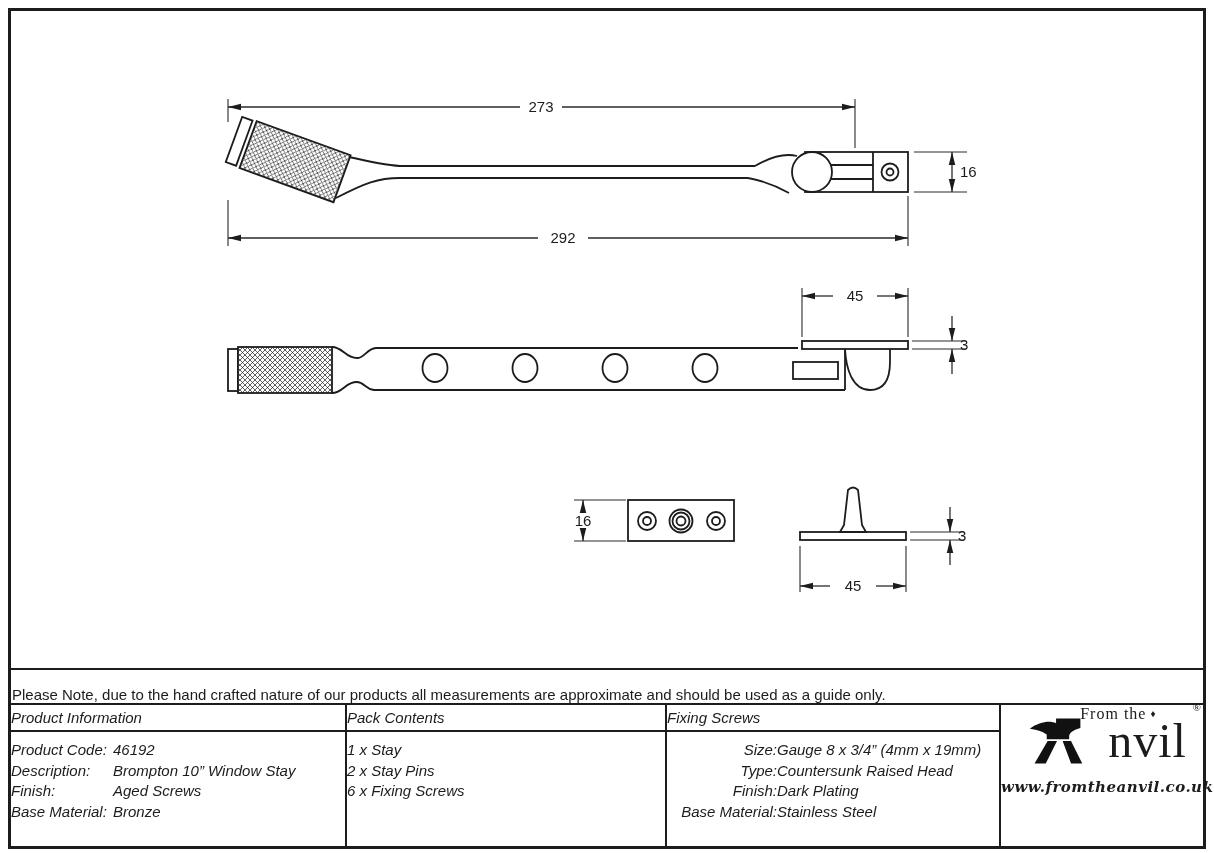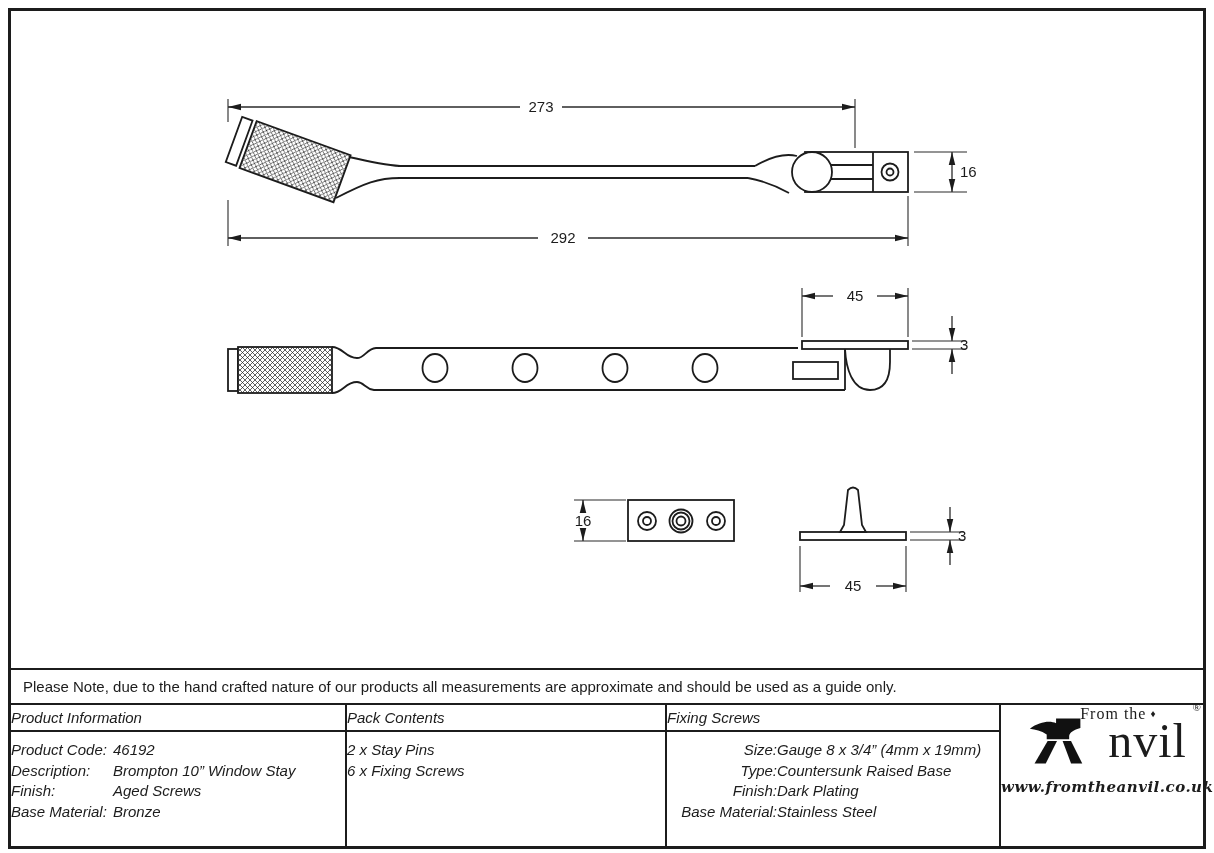--- a/index.html
+++ b/index.html
@@ -9,21 +9,21 @@
   }
   .frame {
     position:absolute; left:8px; top:8px; right:8px; bottom:4px;
     border:3px solid #1c1c1c; display:flex; flex-direction:column;
   }
   .drawing-area { flex:1 1 auto; position:relative; }
   .drawing-area svg { display:block; width:100%; height:100%; }
 
   .note-bar {
     flex:0 0 33px; border-top:2px solid #1c1c1c; border-bottom:2px solid #1c1c1c;
-    display:flex; align-items:center; padding-left:12px; font-size:15px;
+    display:flex; align-items:flex-end; padding-left:1px; font-size:15px;
   }
 
   .info-table {
     flex:0 0 144px; display:grid;
     grid-template-columns:334px 320px 334px 1fr;
     grid-template-rows:27px 1fr;
   }
   .cell { padding:0 0; font-size:15px;font-style:italic; }
   .th { grid-row:1; border-bottom:2px solid #1c1c1c; display:flex; align-items:center; }
   .td { grid-row:2; padding-top:8px; line-height:20.5px; }
@@ -197,32 +197,33 @@
           <span class="k">Finish:</span>
           <span class="v">Aged Screws</span>
         </div>
         <div class="kv">
           <span class="k">Base Material:</span>
           <span class="v">Bronze</span>
         </div>
       </div>
 
       <div class="cell td col2">
+        <div>1 x Stay</div>
         <div>2 x Stay Pins</div>
         <div>6 x Fixing Screws</div>
       </div>
 
       <div class="cell td col3">
         <div class="kv">
           <span class="k">Size:</span>
           <span class="v">Gauge 8 x 3/4” (4mm x 19mm)</span>
         </div>
         <div class="kv">
           <span class="k">Type:</span>
-          <span class="v">Countersunk Raised Base</span>
+          <span class="v">Countersunk Raised Head</span>
         </div>
         <div class="kv">
           <span class="k">Finish:</span>
           <span class="v">Dark Plating</span>
         </div>
         <div class="kv">
           <span class="k">Base Material:</span>
           <span class="v">Stainless Steel</span>
         </div>
       </div>

